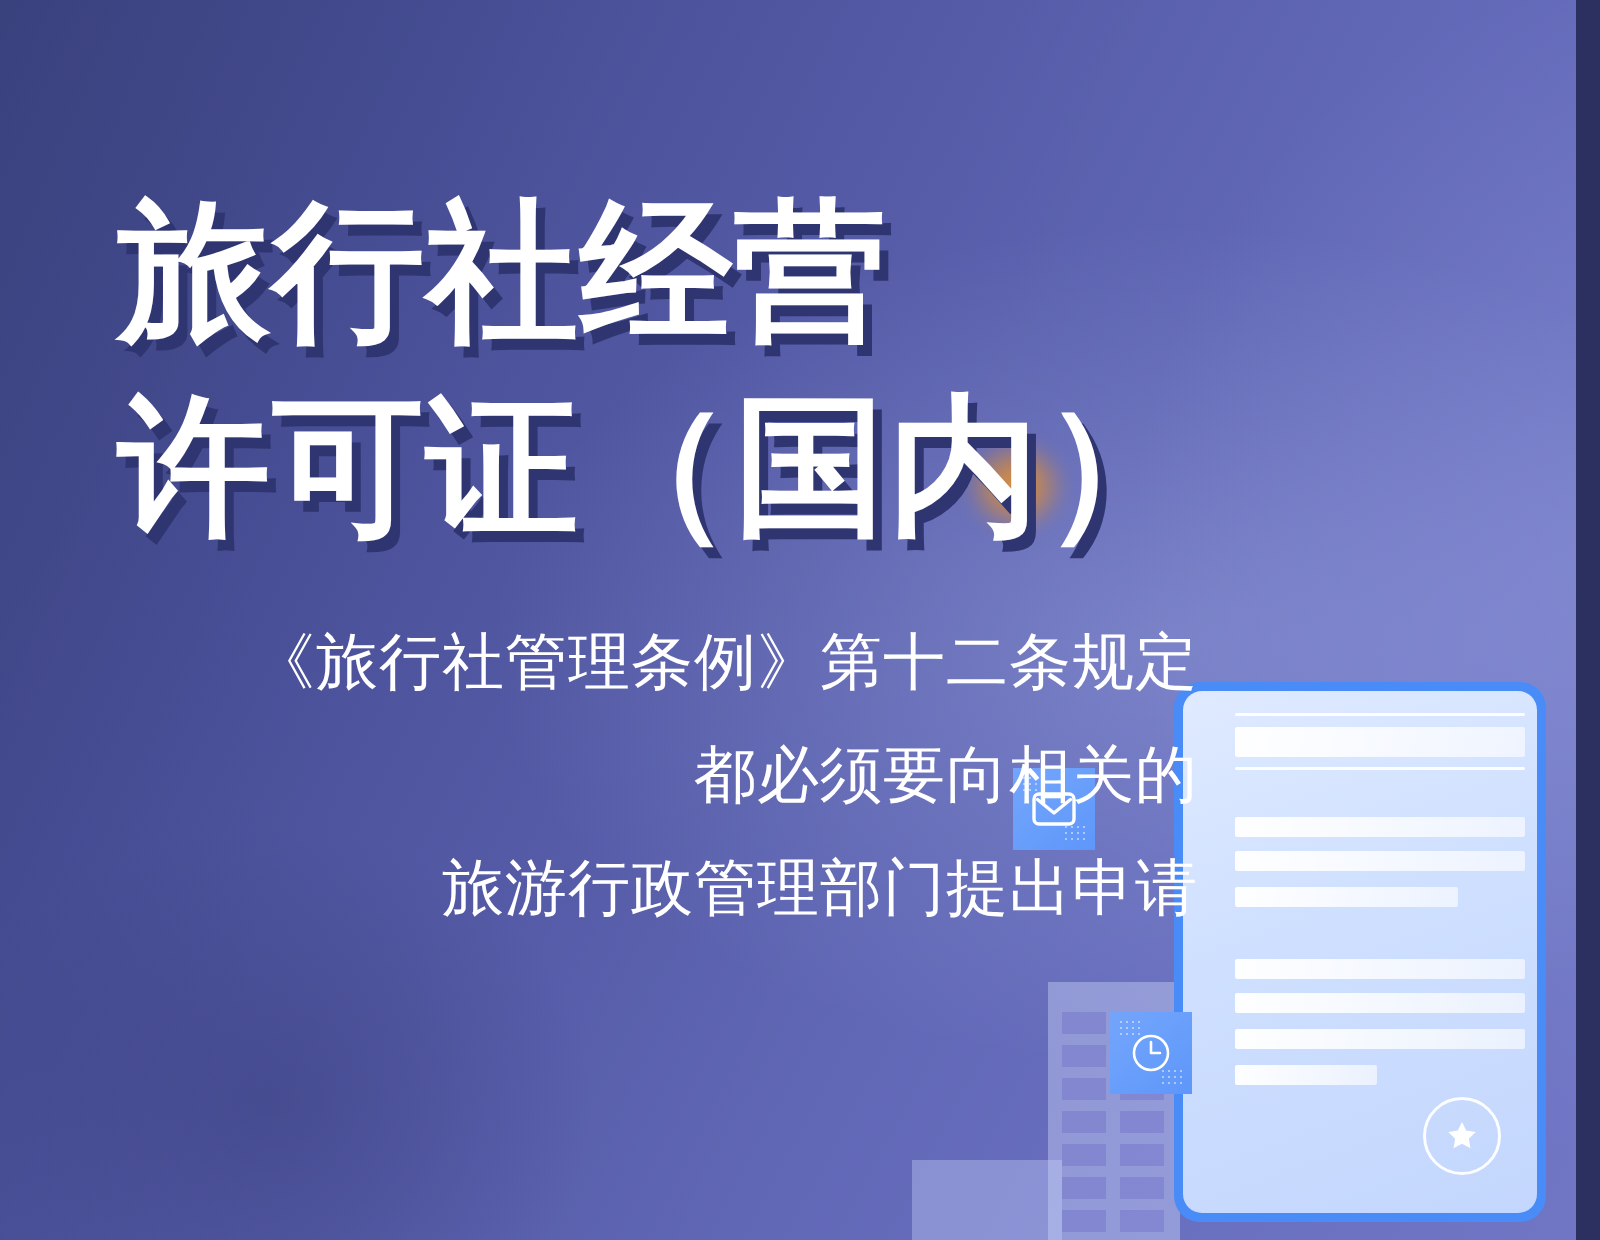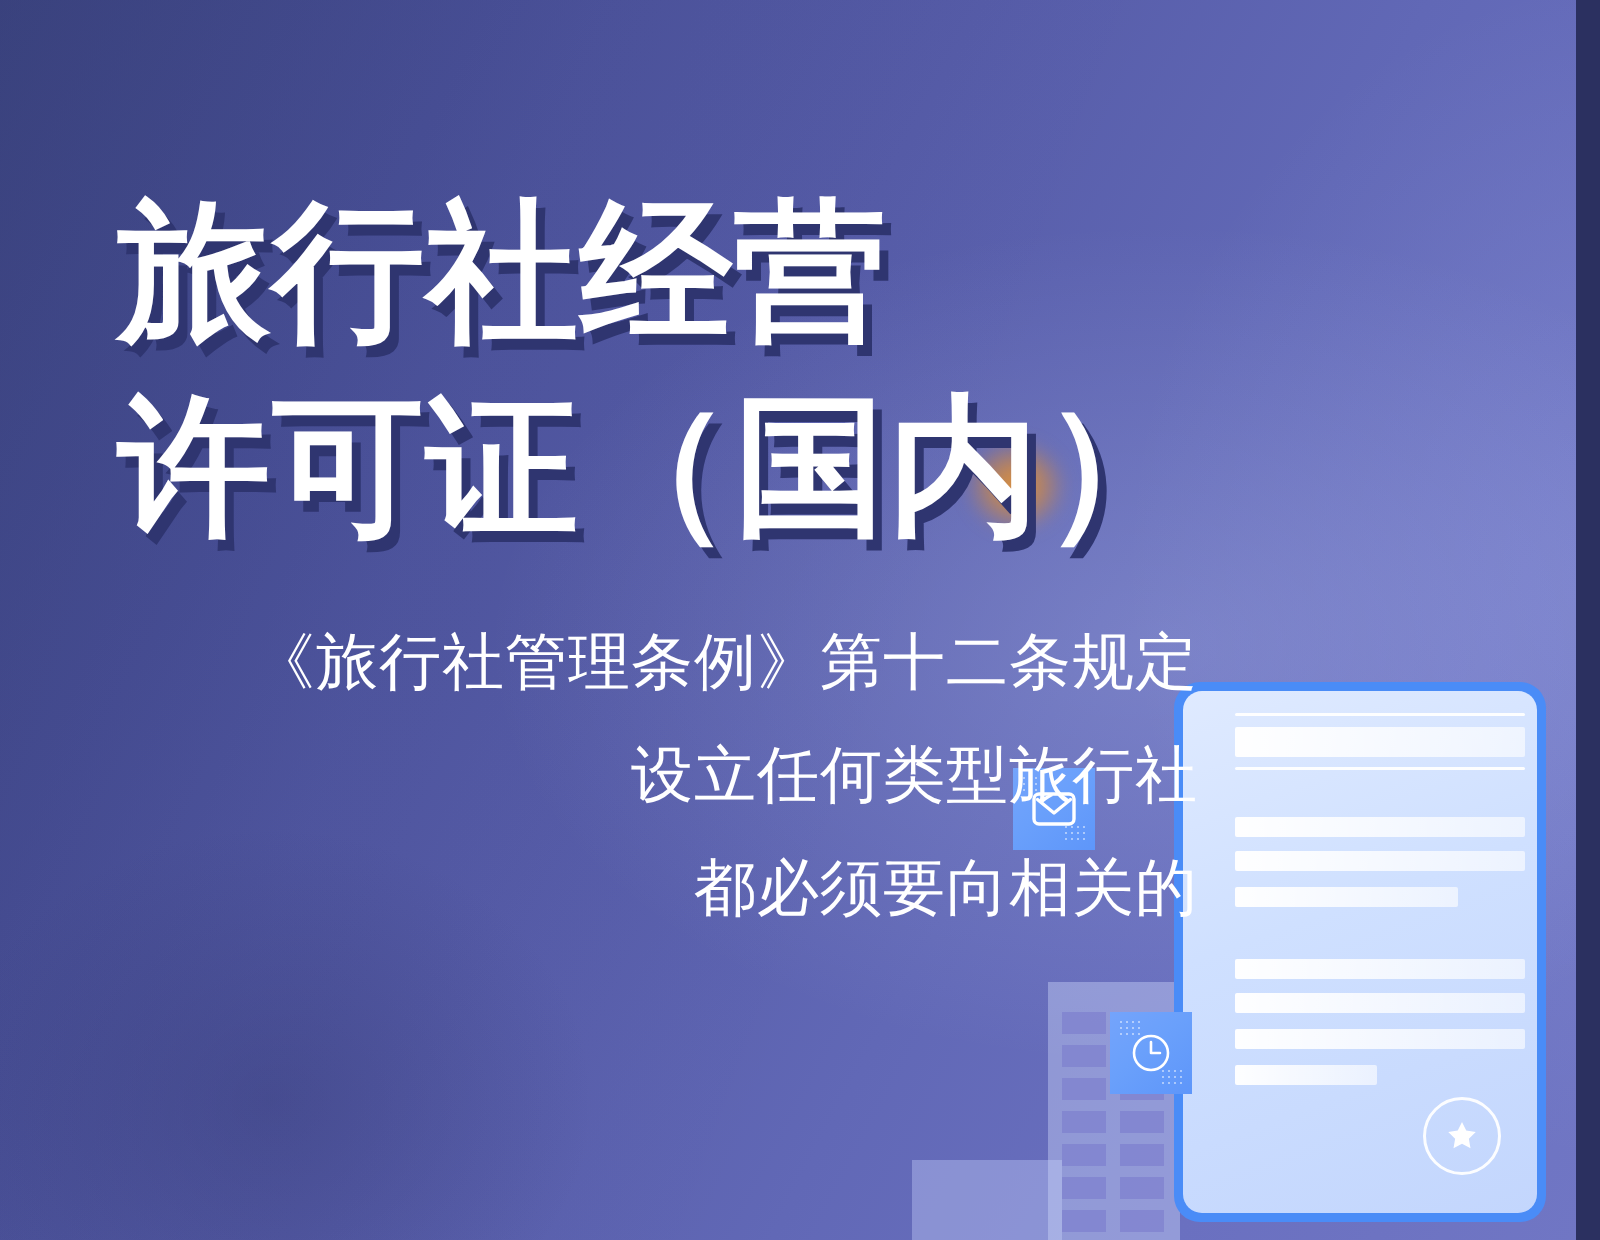--- a/index.html
+++ b/index.html
@@ -248,17 +248,17 @@
     </svg>
   </div>
 
   <div class="headline">
     <span class="hl-line l1">旅行社经营</span>
     <span class="hl-line l2">许可证（国内）</span>
   </div>
 
   <div class="body-copy">
     <span class="bl">《旅行社管理条例》第十二条规定</span>
-    <span class="bl">设立任何类型旅行社</span>
     <span class="bl">都必须要向相关的</span>
+    <span class="bl">旅游行政管理部门提出申请</span>
   </div>
 
 </div>
 
 </body></html>

